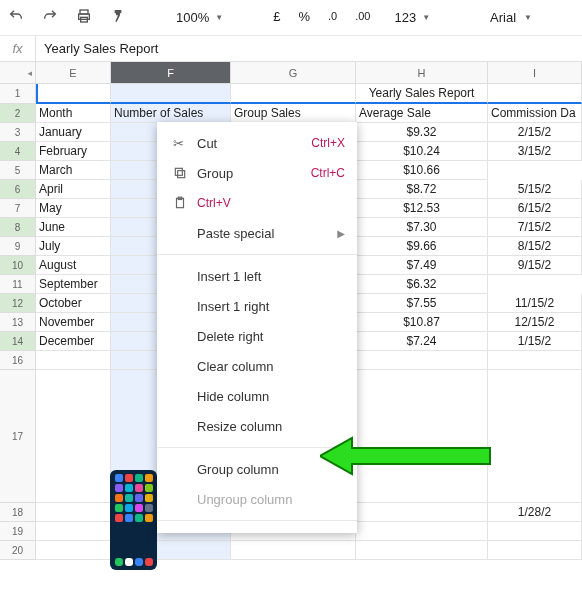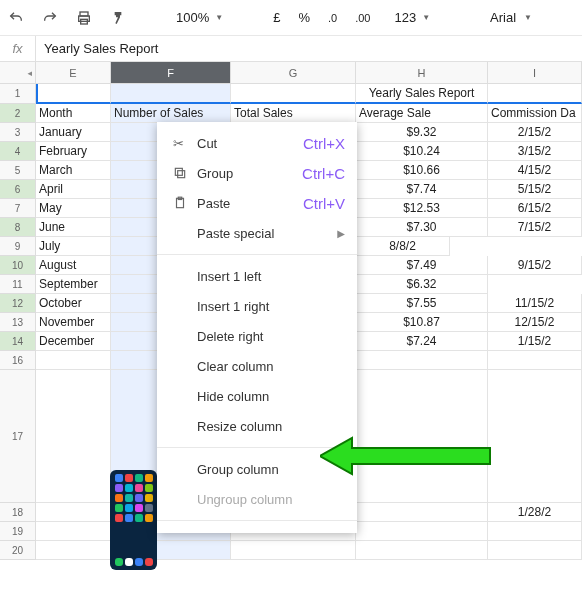--- a/index.html
+++ b/index.html
@@ -1,17 +1,17 @@
 <!DOCTYPE html>
 <html><head>
 <meta charset="utf-8">
 <style>
 *{margin:0;padding:0;box-sizing:border-box;font-family:Arial,sans-serif}
 body{background:#fff;width:582px;height:609px;overflow:hidden;font-size:13px;color:#222;position:relative}
-.toolbar{height:36px;display:flex;align-items:center;padding:12px 8px;gap:18px;border-bottom:1px solid #e8e8e8}
+.toolbar{height:36px;display:flex;padding:2px 8px;gap:18px;border-bottom:1px solid #e8e8e8}
 .tb{width:28px;height:28px;display:flex;align-items:center;justify-content:center;cursor:pointer;border-radius:2px}
 .sep{width:1px;height:20px;background:#ddd;margin:0 4px}
 .zoom{display:flex;align-items:center;gap:4px;padding:0 6px;cursor:pointer}
 .tri{font-size:8px;color:#666;margin-left:2px}
 .font-sel{padding:0 10px;cursor:pointer;display:flex;align-items:center;gap:6px}
 .size-sel{padding:0 4px;display:flex;align-items:center;gap:6px;font-size:11px}
 .bold{font-weight:bold;font-size:16px;padding:0 6px}
 .fxrow{height:26px;display:flex;align-items:center;border-bottom:1px solid #e0e0e0}
 .fxlbl{width:36px;text-align:center;font-style:italic;color:#888;font-size:13px;border-right:1px solid #e0e0e0;height:100%;display:flex;align-items:center;justify-content:center}
 .fxval{padding-left:8px;flex:1}
@@ -33,21 +33,21 @@
 .r1 .cell{border-bottom:2px solid #1a73e8}
 .r1 .cE{border-left:2px solid #1a73e8}
 .r1.row{height:20px}
 .title{text-align:center}
 .num{text-align:center}
 .ctx{position:absolute;left:157px;top:122px;width:200px;background:#fff;box-shadow:0 2px 10px rgba(0,0,0,.3);padding:6px 0;z-index:10}
 .mi{height:30px;display:flex;align-items:center;padding:0 12px 0 16px;cursor:pointer;font-size:13px;color:#333}
 .mi.dis{color:#aaa;cursor:default}
 .mic{width:24px;display:flex;align-items:center;color:#666}
 .mil{flex:1}
-.mis{color:#8b5cf6;font-size:15px}
+.mis{color:#be185d;font-size:12px}
 .msub{color:#888;font-size:10px}
 .mdiv{height:1px;background:#e8e8e8;margin:6px 0}
 .arrow{position:absolute;left:320px;top:436px;z-index:20}
 .arrow svg{display:block}
 .phone{position:absolute;left:110px;top:408px;width:47px;height:100px;background:#0a2540;border-radius:6px;padding:4px;display:flex;flex-direction:column;gap:2px}
 .prow{display:flex;gap:2px;justify-content:center}
 .pico{width:8px;height:8px;border-radius:2px}
 </style>
 </head>
 <body>
@@ -127,21 +127,21 @@
     <div class="cell cF"></div>
     <div class="cell cG title"></div>
     <div class="cell cH title">Yearly Sales Report</div>
     <div class="cell cI"></div>
   </div>
 
   <div class="row">
     <div class="rn g">2</div>
     <div class="cell cE">Month</div>
     <div class="cell cF" style="overflow:visible">Number of Sales</div>
-    <div class="cell cG">Total Sales</div>
+    <div class="cell cG">Group Sales</div>
     <div class="cell cH">Average Sale</div>
     <div class="cell cI">Commission Da</div>
   </div>
 
   <div id="datarows">
       <div class="row">
         <div class="rn">3</div>
         <div class="cell cE">January</div>
         <div class="cell cF"></div>
         <div class="cell cG"></div>
@@ -155,28 +155,27 @@
         <div class="cell cG"></div>
         <div class="cell cH num">$10.24</div>
         <div class="cell cI num">3/15/2</div>
       </div>
       <div class="row">
         <div class="rn">5</div>
         <div class="cell cE">March</div>
         <div class="cell cF"></div>
         <div class="cell cG"></div>
         <div class="cell cH num">$10.66</div>
-        <div class="cell cI num">4/15/2</div>
       </div>
       <div class="row">
         <div class="rn g">6</div>
         <div class="cell cE">April</div>
         <div class="cell cF"></div>
         <div class="cell cG"></div>
-        <div class="cell cH num">$7.74</div>
+        <div class="cell cH num">$8.72</div>
         <div class="cell cI num">5/15/2</div>
       </div>
       <div class="row">
         <div class="rn">7</div>
         <div class="cell cE">May</div>
         <div class="cell cF"></div>
         <div class="cell cG"></div>
         <div class="cell cH num">$12.53</div>
         <div class="cell cI num">6/15/2</div>
       </div>
@@ -186,21 +185,22 @@
         <div class="cell cF"></div>
         <div class="cell cG"></div>
         <div class="cell cH num">$7.30</div>
         <div class="cell cI num">7/15/2</div>
       </div>
       <div class="row">
         <div class="rn">9</div>
         <div class="cell cE">July</div>
         <div class="cell cF"></div>
         <div class="cell cG"></div>
-        <div class="cell cI num">8/8/2</div>
+        <div class="cell cH num">$9.66</div>
+        <div class="cell cI num">8/15/2</div>
       </div>
       <div class="row">
         <div class="rn g">10</div>
         <div class="cell cE">August</div>
         <div class="cell cF"></div>
         <div class="cell cG"></div>
         <div class="cell cH num">$7.49</div>
         <div class="cell cI num">9/15/2</div>
       </div>
       <div class="row">
@@ -334,21 +334,20 @@
       <span class="mil">Group</span>
       <span class="mis">Ctrl+C</span>
     </div>
   <div class="mi">
       <span class="mic">
         <svg width="14" height="14" viewBox="0 0 24 24" fill="none" stroke="#666" stroke-width="2">
           <rect x="6" y="4" width="12" height="16"></rect>
           <rect x="9" y="2" width="6" height="4"></rect>
         </svg>
       </span>
-      <span class="mil">Paste</span>
       <span class="mis">Ctrl+V</span>
     </div>
   <div class="mi">
       <span class="mic"></span>
       <span class="mil">Paste special</span>
       <span class="msub">▶</span>
     </div>
   <div class="mdiv"></div>
   <div class="mi">
       <span class="mic"></span>

